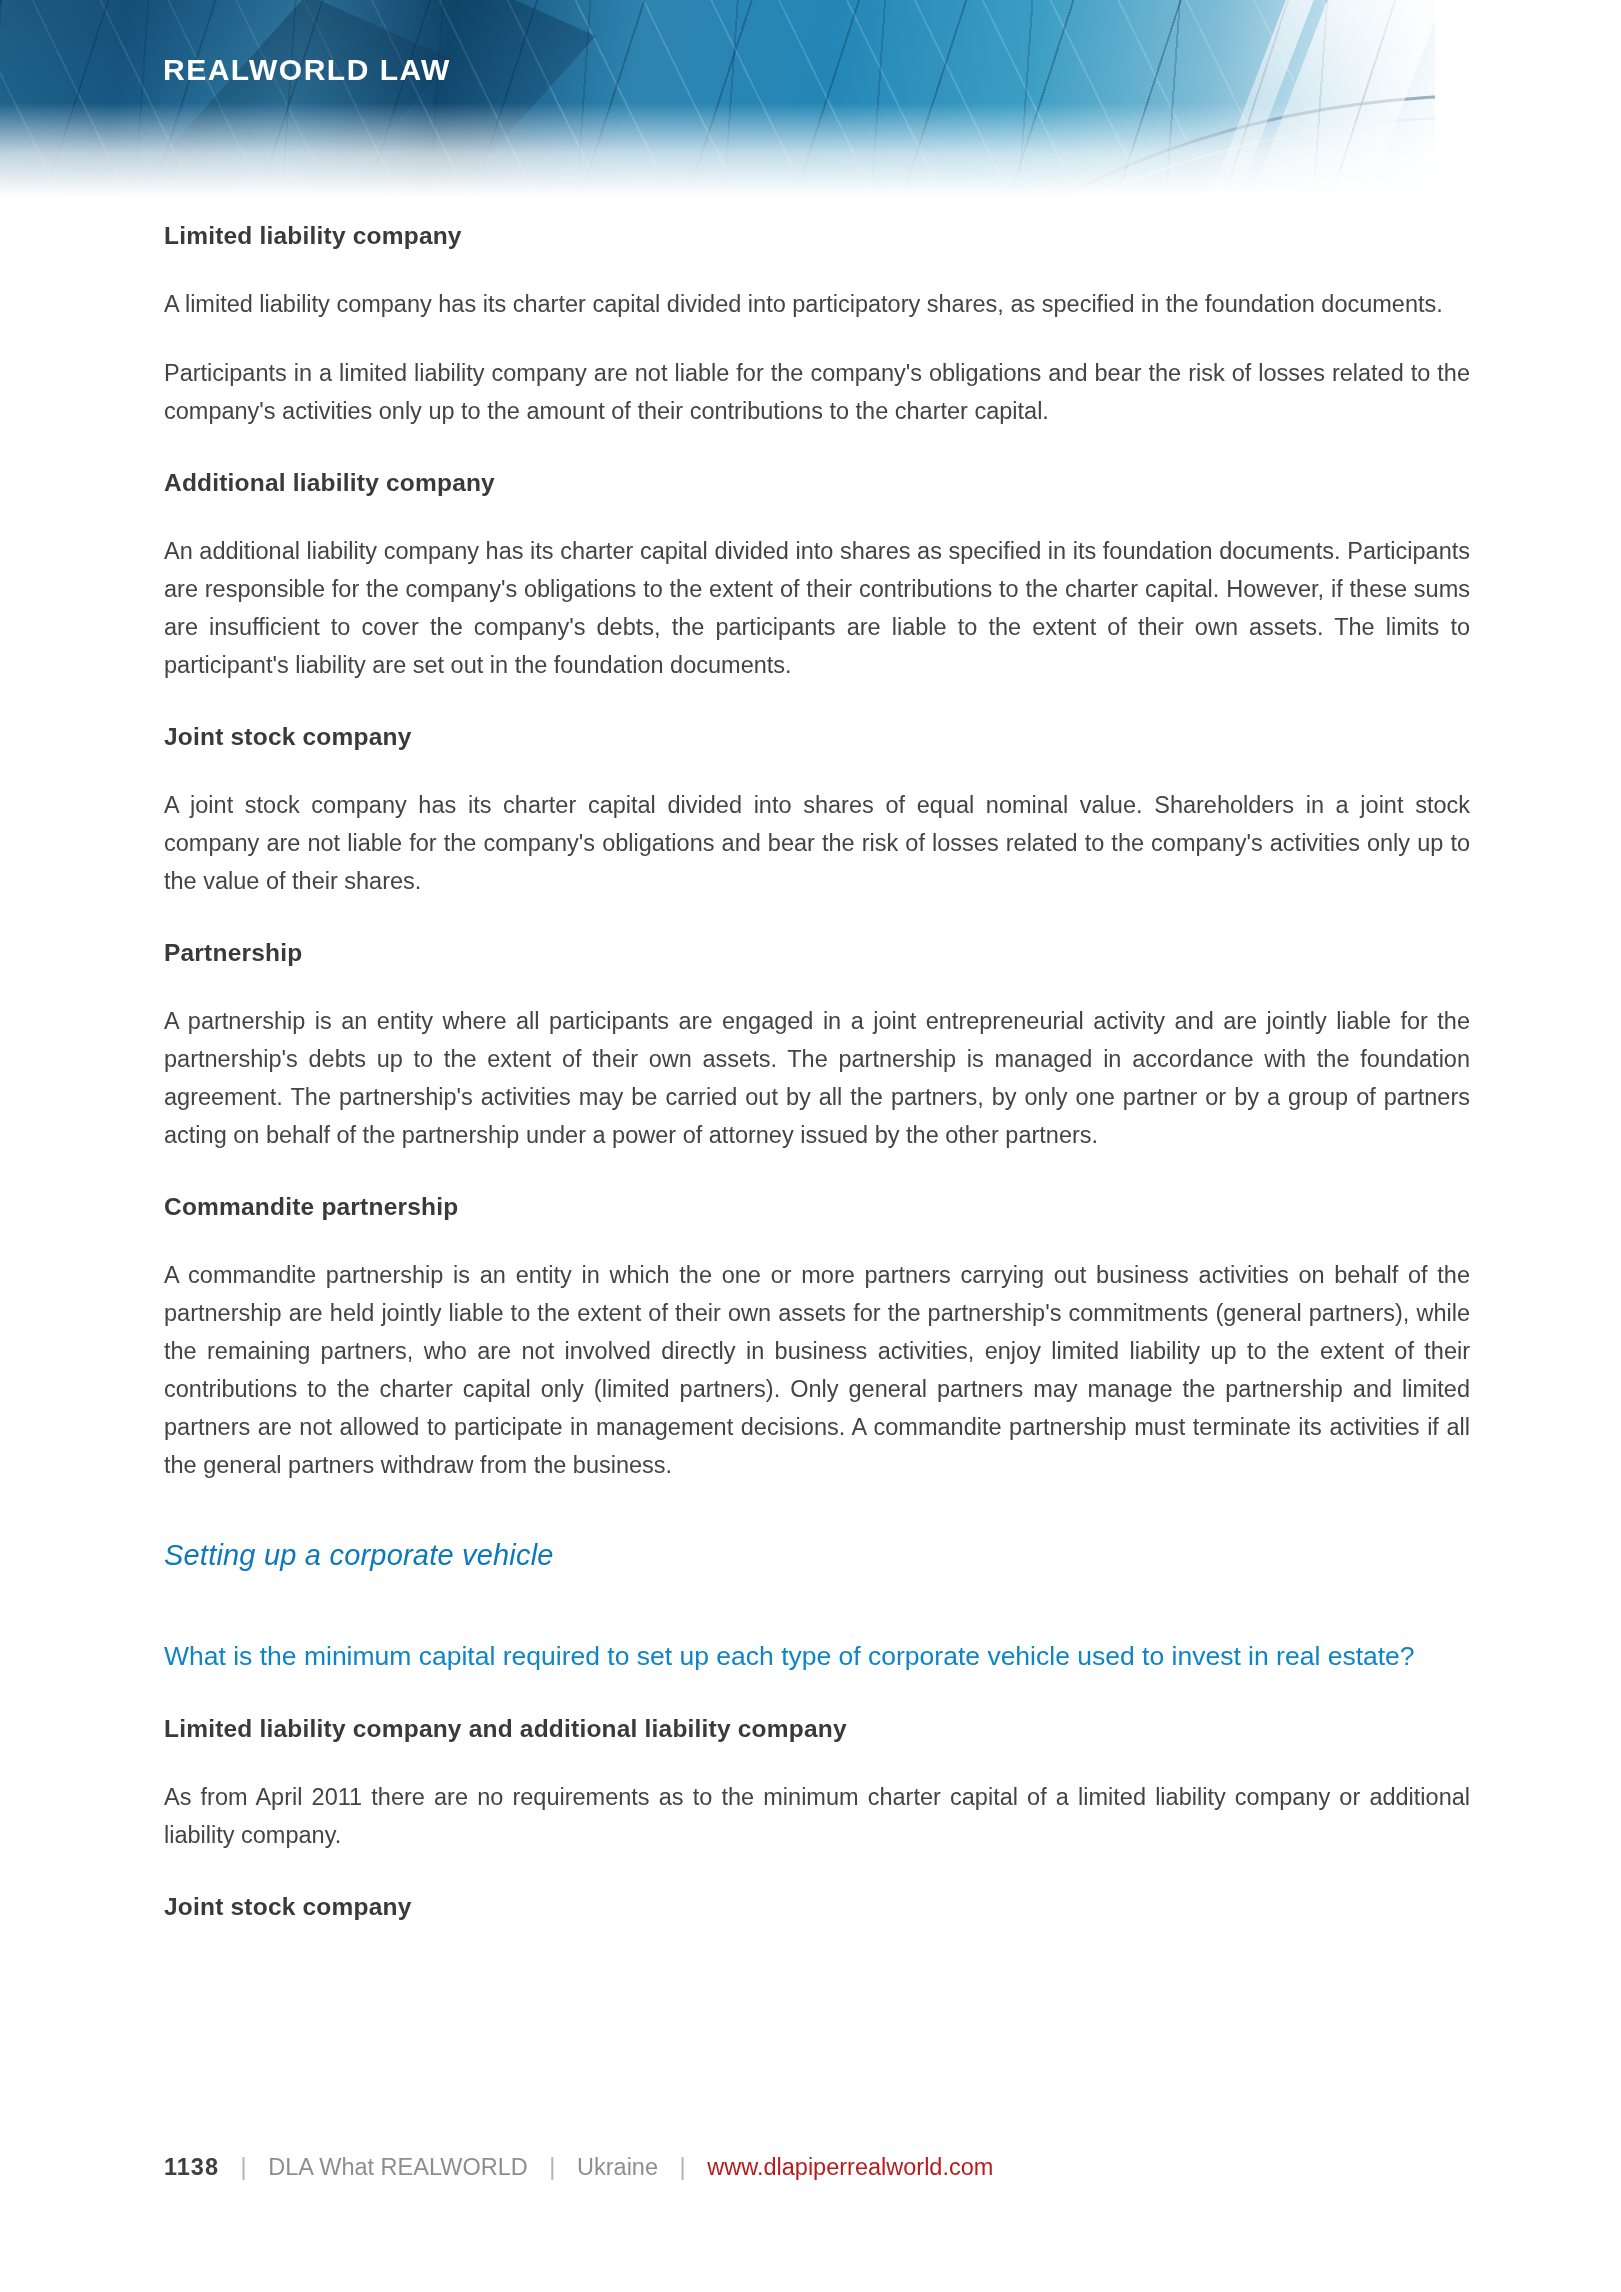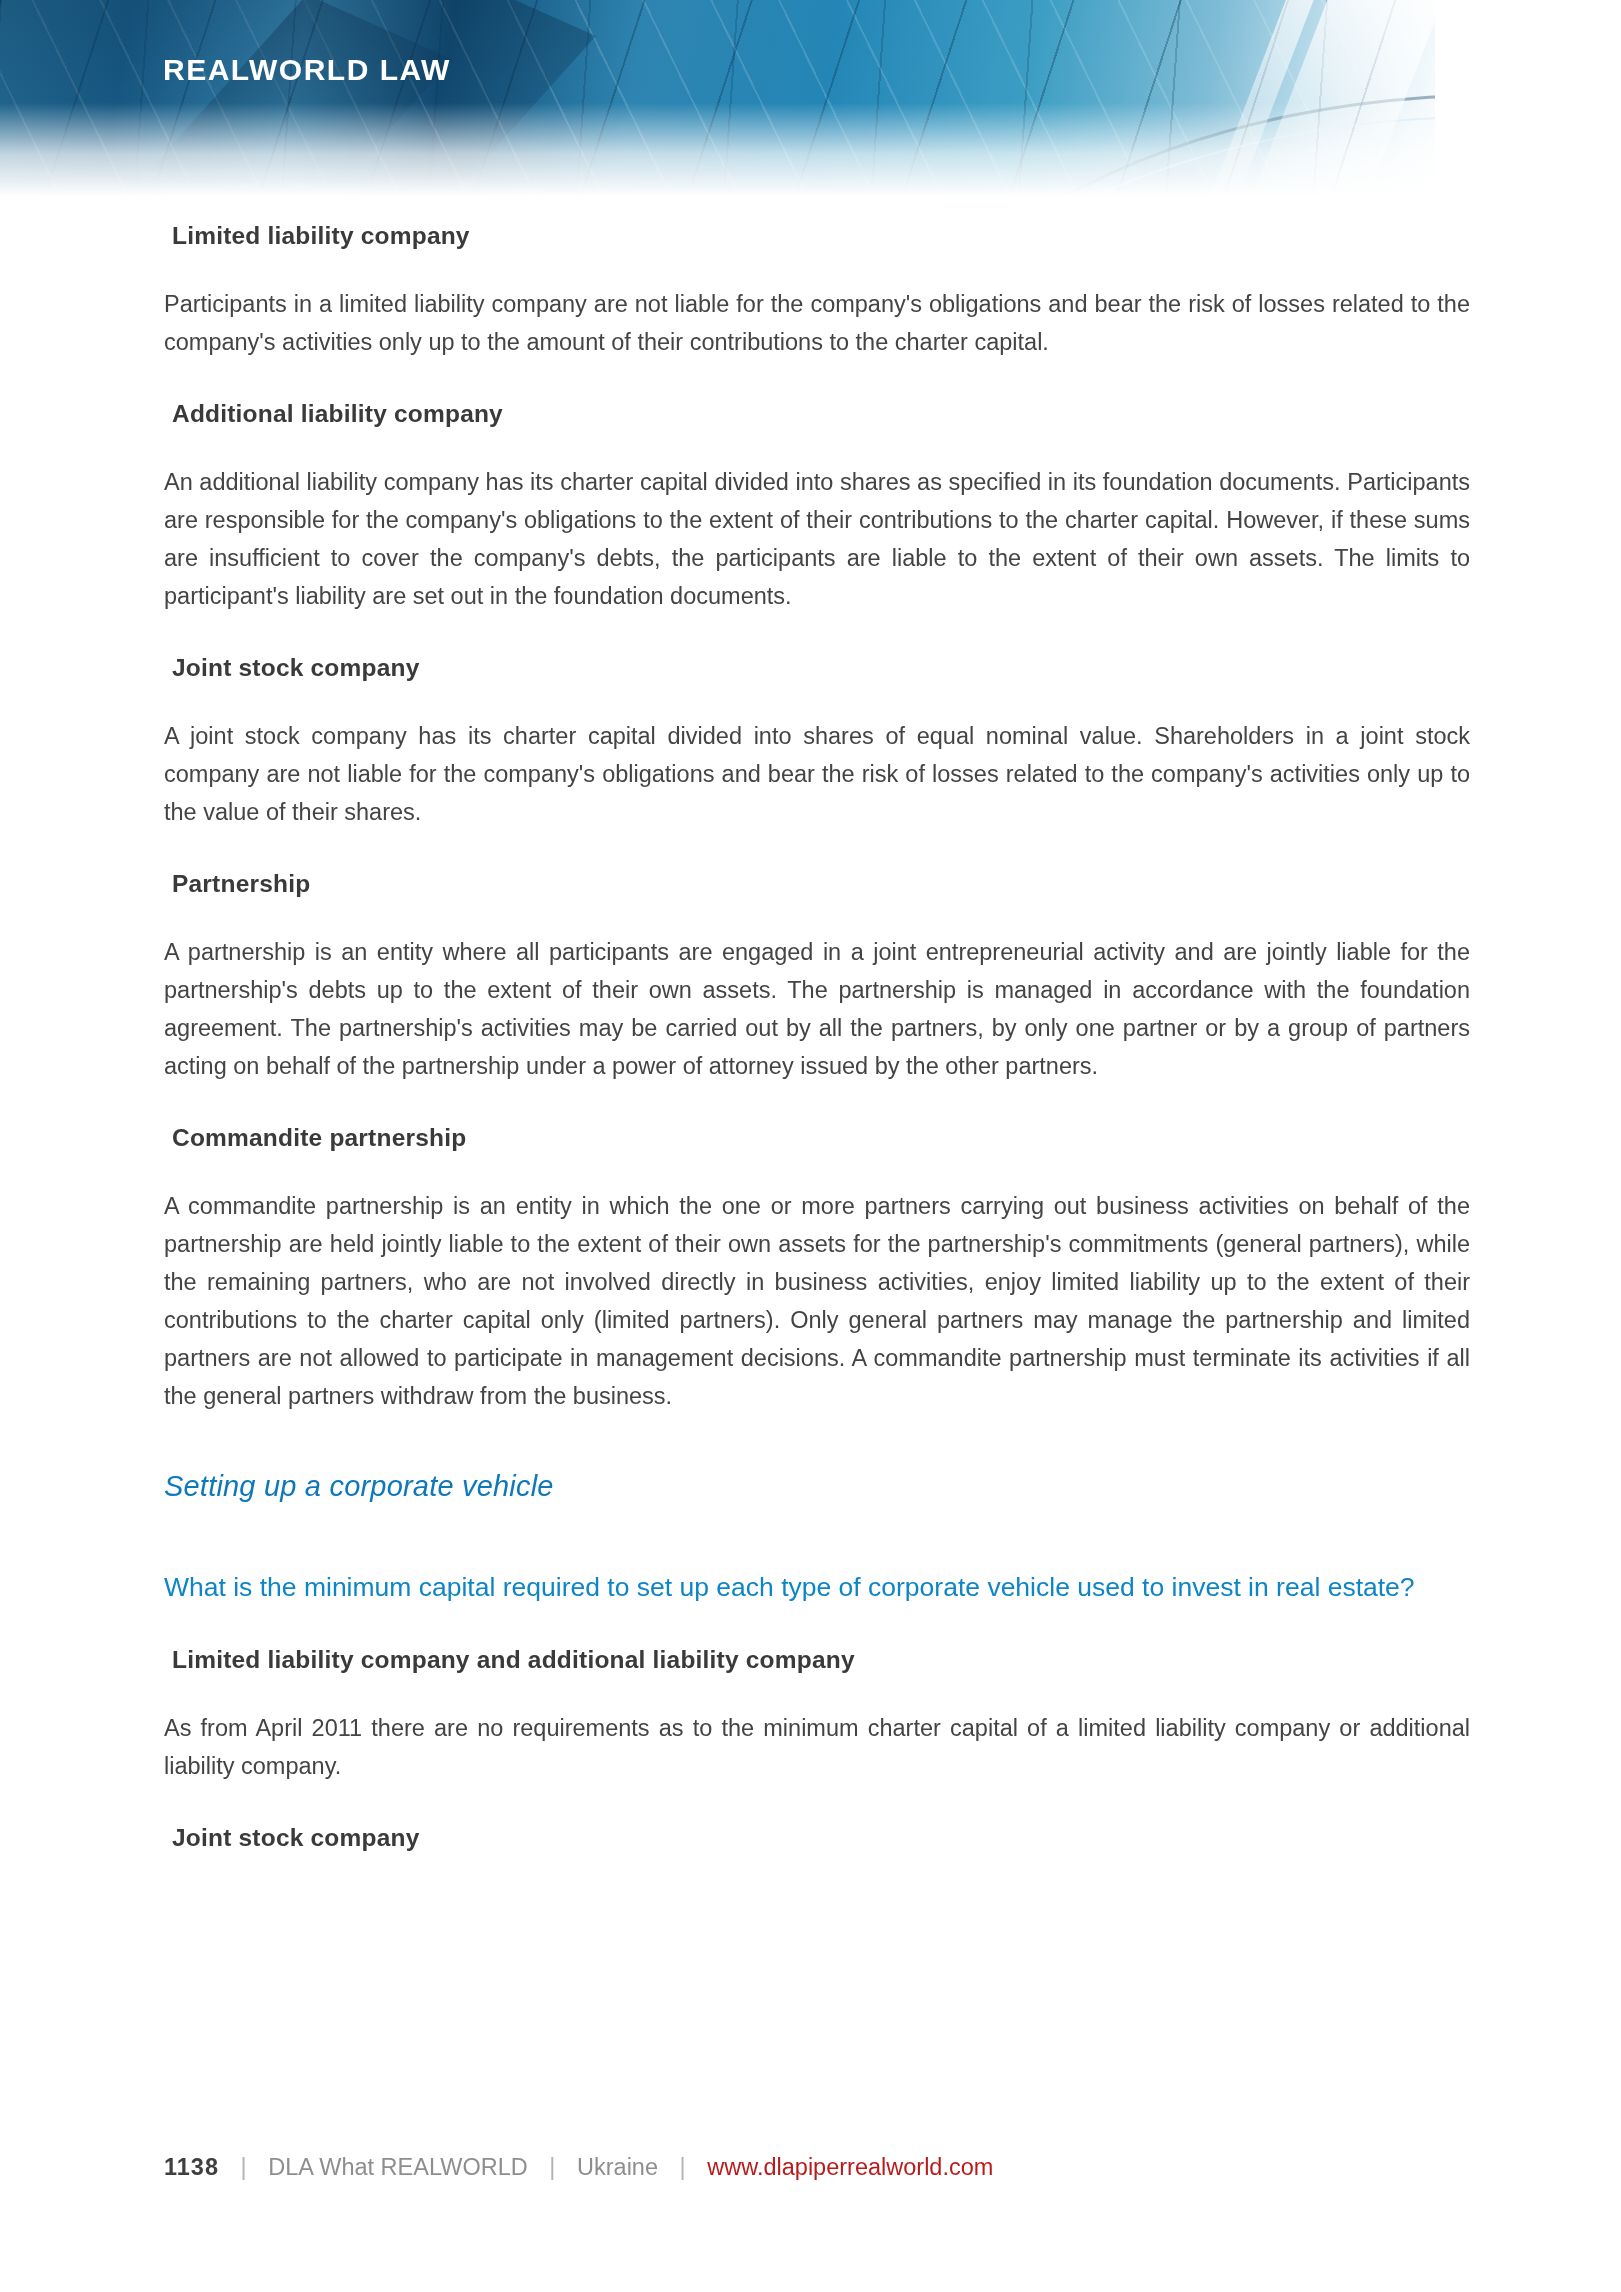--- a/index.html
+++ b/index.html
@@ -59,21 +59,21 @@
     position:absolute; left:163px; top:53px; z-index:5;
     color:#ffffff; font-size:30px; font-weight:bold; letter-spacing:1.5px;
   }
 
   
   .content { position:absolute; left:164px; top:222px; width:1306px; color:#424242; }
   .content > :first-child { margin-top:0; }
 
   h3.sub {
     font-size:24.5px; font-weight:bold; color:#3a3a3a;
-    margin:39px 8px 35px; letter-spacing:0.2px;
+    margin:39px 0 35px; letter-spacing:0.2px;
   }
   p.body {
     font-size:23.5px; line-height:38px; color:#444444;
     text-align:justify; margin:0 0 31px;
   }
   h2.section-title {
     font-style:italic; font-weight:400; font-size:29px; color:#0d78ba;
     margin:55px 0 65px; letter-spacing:0.2px;
   }
   h2.question {
@@ -99,20 +99,21 @@
   <div class="arc-1"></div>
   <div class="arc-2"></div>
   <div class="streak-1"></div>
   <div class="streak-2"></div>
   <div class="fade"></div>
   <h1 class="brand">REALWORLD LAW</h1>
 </header>
 
 <main class="content">
   <h3 class="sub">Limited liability company</h3>
+  <p class="body">A limited liability company has its charter capital divided into participatory shares, as specified in the foundation documents.</p>
   <p class="body">Participants in a limited liability company are not liable for the company's obligations and bear the risk of losses related to the company's activities only up to the amount of their contributions to the charter capital.</p>
 
   <h3 class="sub">Additional liability company</h3>
   <p class="body">An additional liability company has its charter capital divided into shares as specified in its foundation documents. Participants are responsible for the company's obligations to the extent of their contributions to the charter capital. However, if these sums are insufficient to cover the company's debts, the participants are liable to the extent of their own assets. The limits to participant's liability are set out in the foundation documents.</p>
 
   <h3 class="sub">Joint stock company</h3>
   <p class="body">A joint stock company has its charter capital divided into shares of equal nominal value. Shareholders in a joint stock company are not liable for the company's obligations and bear the risk of losses related to the company's activities only up to the value of their shares.</p>
 
   <h3 class="sub">Partnership</h3>
   <p class="body">A partnership is an entity where all participants are engaged in a joint entrepreneurial activity and are jointly liable for the partnership's debts up to the extent of their own assets. The partnership is managed in accordance with the foundation agreement. The partnership's activities may be carried out by all the partners, by only one partner or by a group of partners acting on behalf of the partnership under a power of attorney issued by the other partners.</p>

